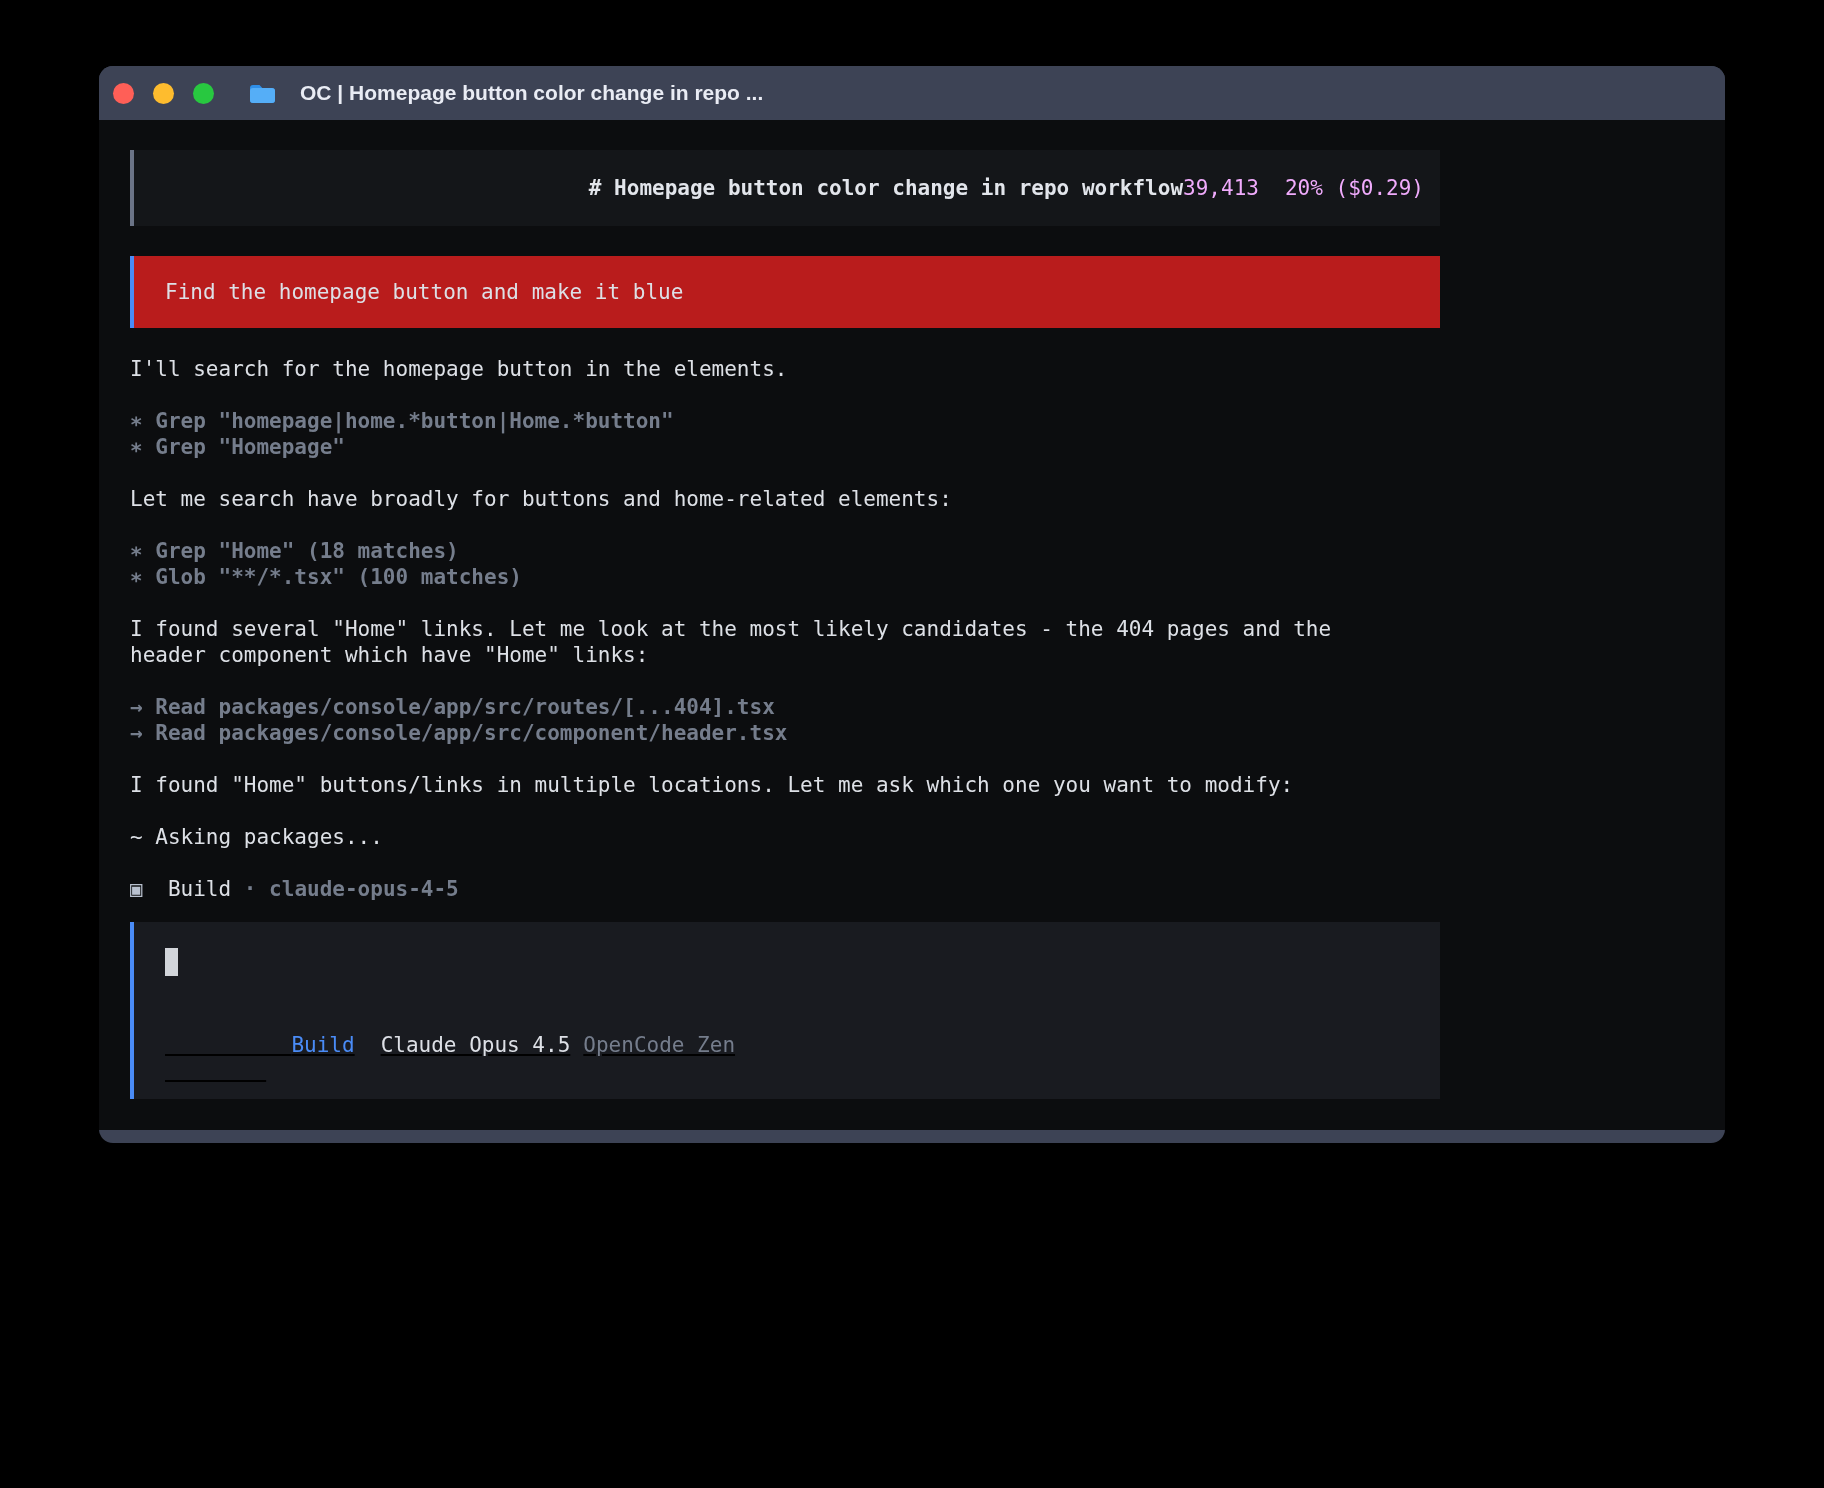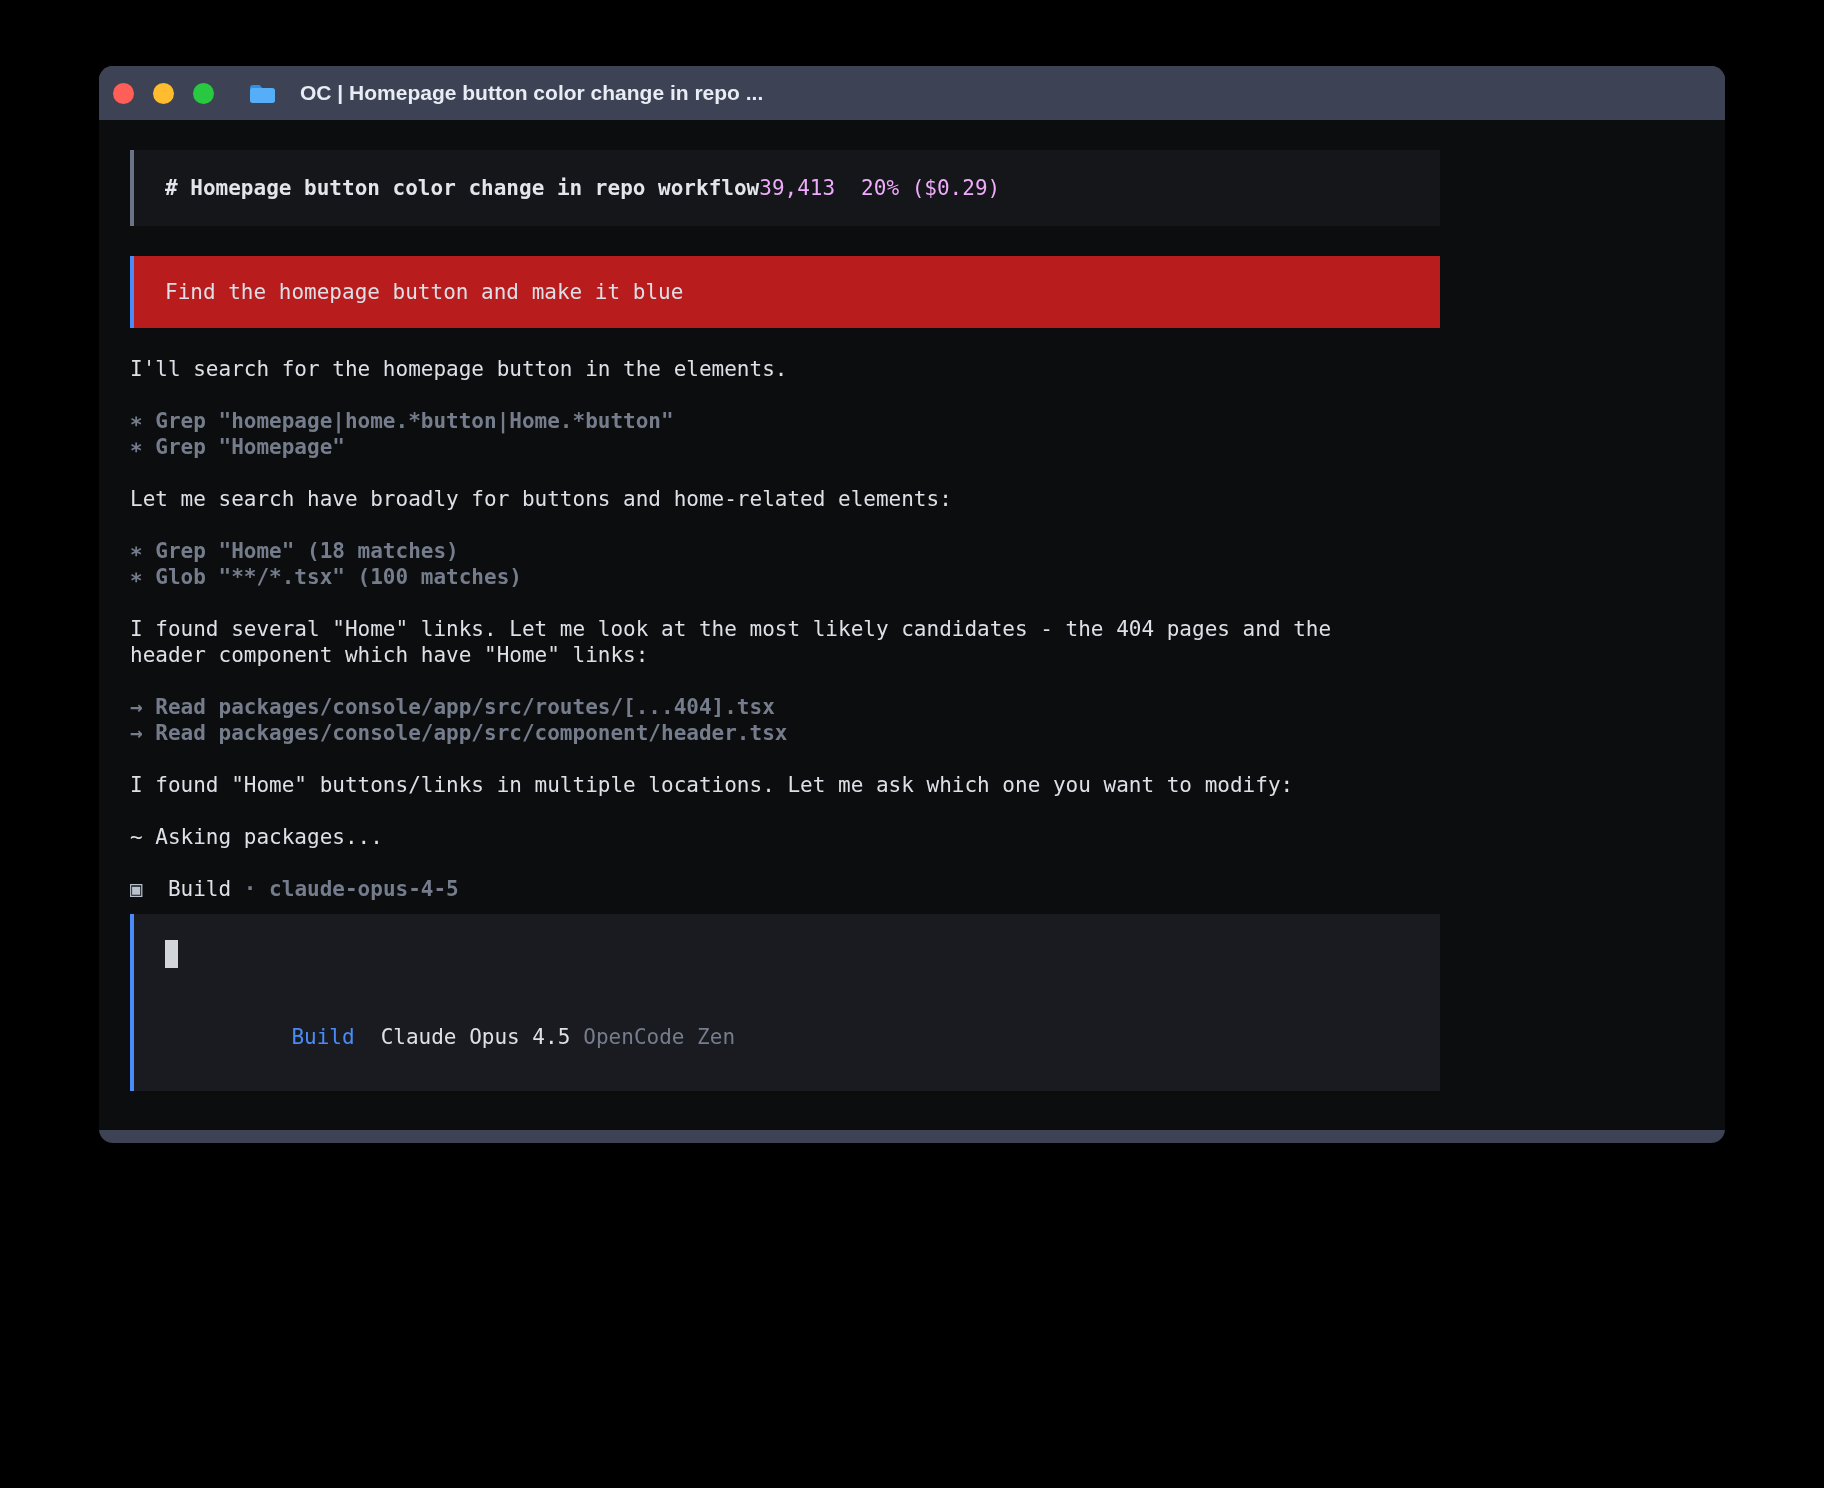--- a/index.html
+++ b/index.html
@@ -21,39 +21,39 @@
   .win-title { margin-left:24px; font-family:"Liberation Sans", sans-serif;
                font-weight:bold; font-size:21px; color:#e9ecf4; }
 
   
   .content { position:absolute; top:54px; left:0; right:0; bottom:13px;
              background:#0c0d0f; overflow:hidden; }
   .col { margin-left:31px; width:1310px; }
 
   .session-header { margin-top:30px; height:76px; background:#141619;
                     border-left:4px solid #6b7487; display:flex; align-items:center;
-                    justify-content:flex-start; padding:0 16px 0 31px;
+                    justify-content:flex-end; padding:0 16px 0 31px;
                     font-size:21px; }
   .sh-title { color:#e2e5eb; font-weight:bold; white-space:pre; }
   .sh-stats { color:#f0abfc; white-space:pre; }
   .sh-stats .tok { margin-right:26px; }
 
   .user-msg { margin-top:30px; height:72px; background:#b91c1c;
               border-left:4px solid #4a8cf7; display:flex; align-items:center;
               padding-left:31px; font-size:21px; color:#dde0e6; white-space:pre; }
 
   .transcript { margin-top:28px; font-size:21px; line-height:26px; }
   .transcript .line { height:26px; white-space:pre; }
   .white { color:#dde0e6; }
   .gray  { color:#757d8c;font-weight:bold; }
   .blue  { color:#4a8cf7; }
   .icon  { color:#b9c1cf; }
 
-  .input-box { margin-top:12px; background:#191b20; border-left:4px solid #4a8cf7;
-               padding:26px 32px 15px 31px; }
+  .input-box { margin-top:20px; background:#191b20; border-left:4px solid #4a8cf7;
+               padding:26px 32px 15px 31px;text-decoration:underline; }
   .cursor { display:inline-block; width:13px; height:28px; background:#d2d5da; }
   .mode-line { margin-top:26px; font-size:21px; line-height:26px; white-space:pre; }
   .mode-line .model { margin-left:26px; color:#dde0e6; }
   .mode-line .provider { margin-left:13px; color:#757d8c; }
 </style>
 </head>
 <body>
 
 <div class="window">
 

